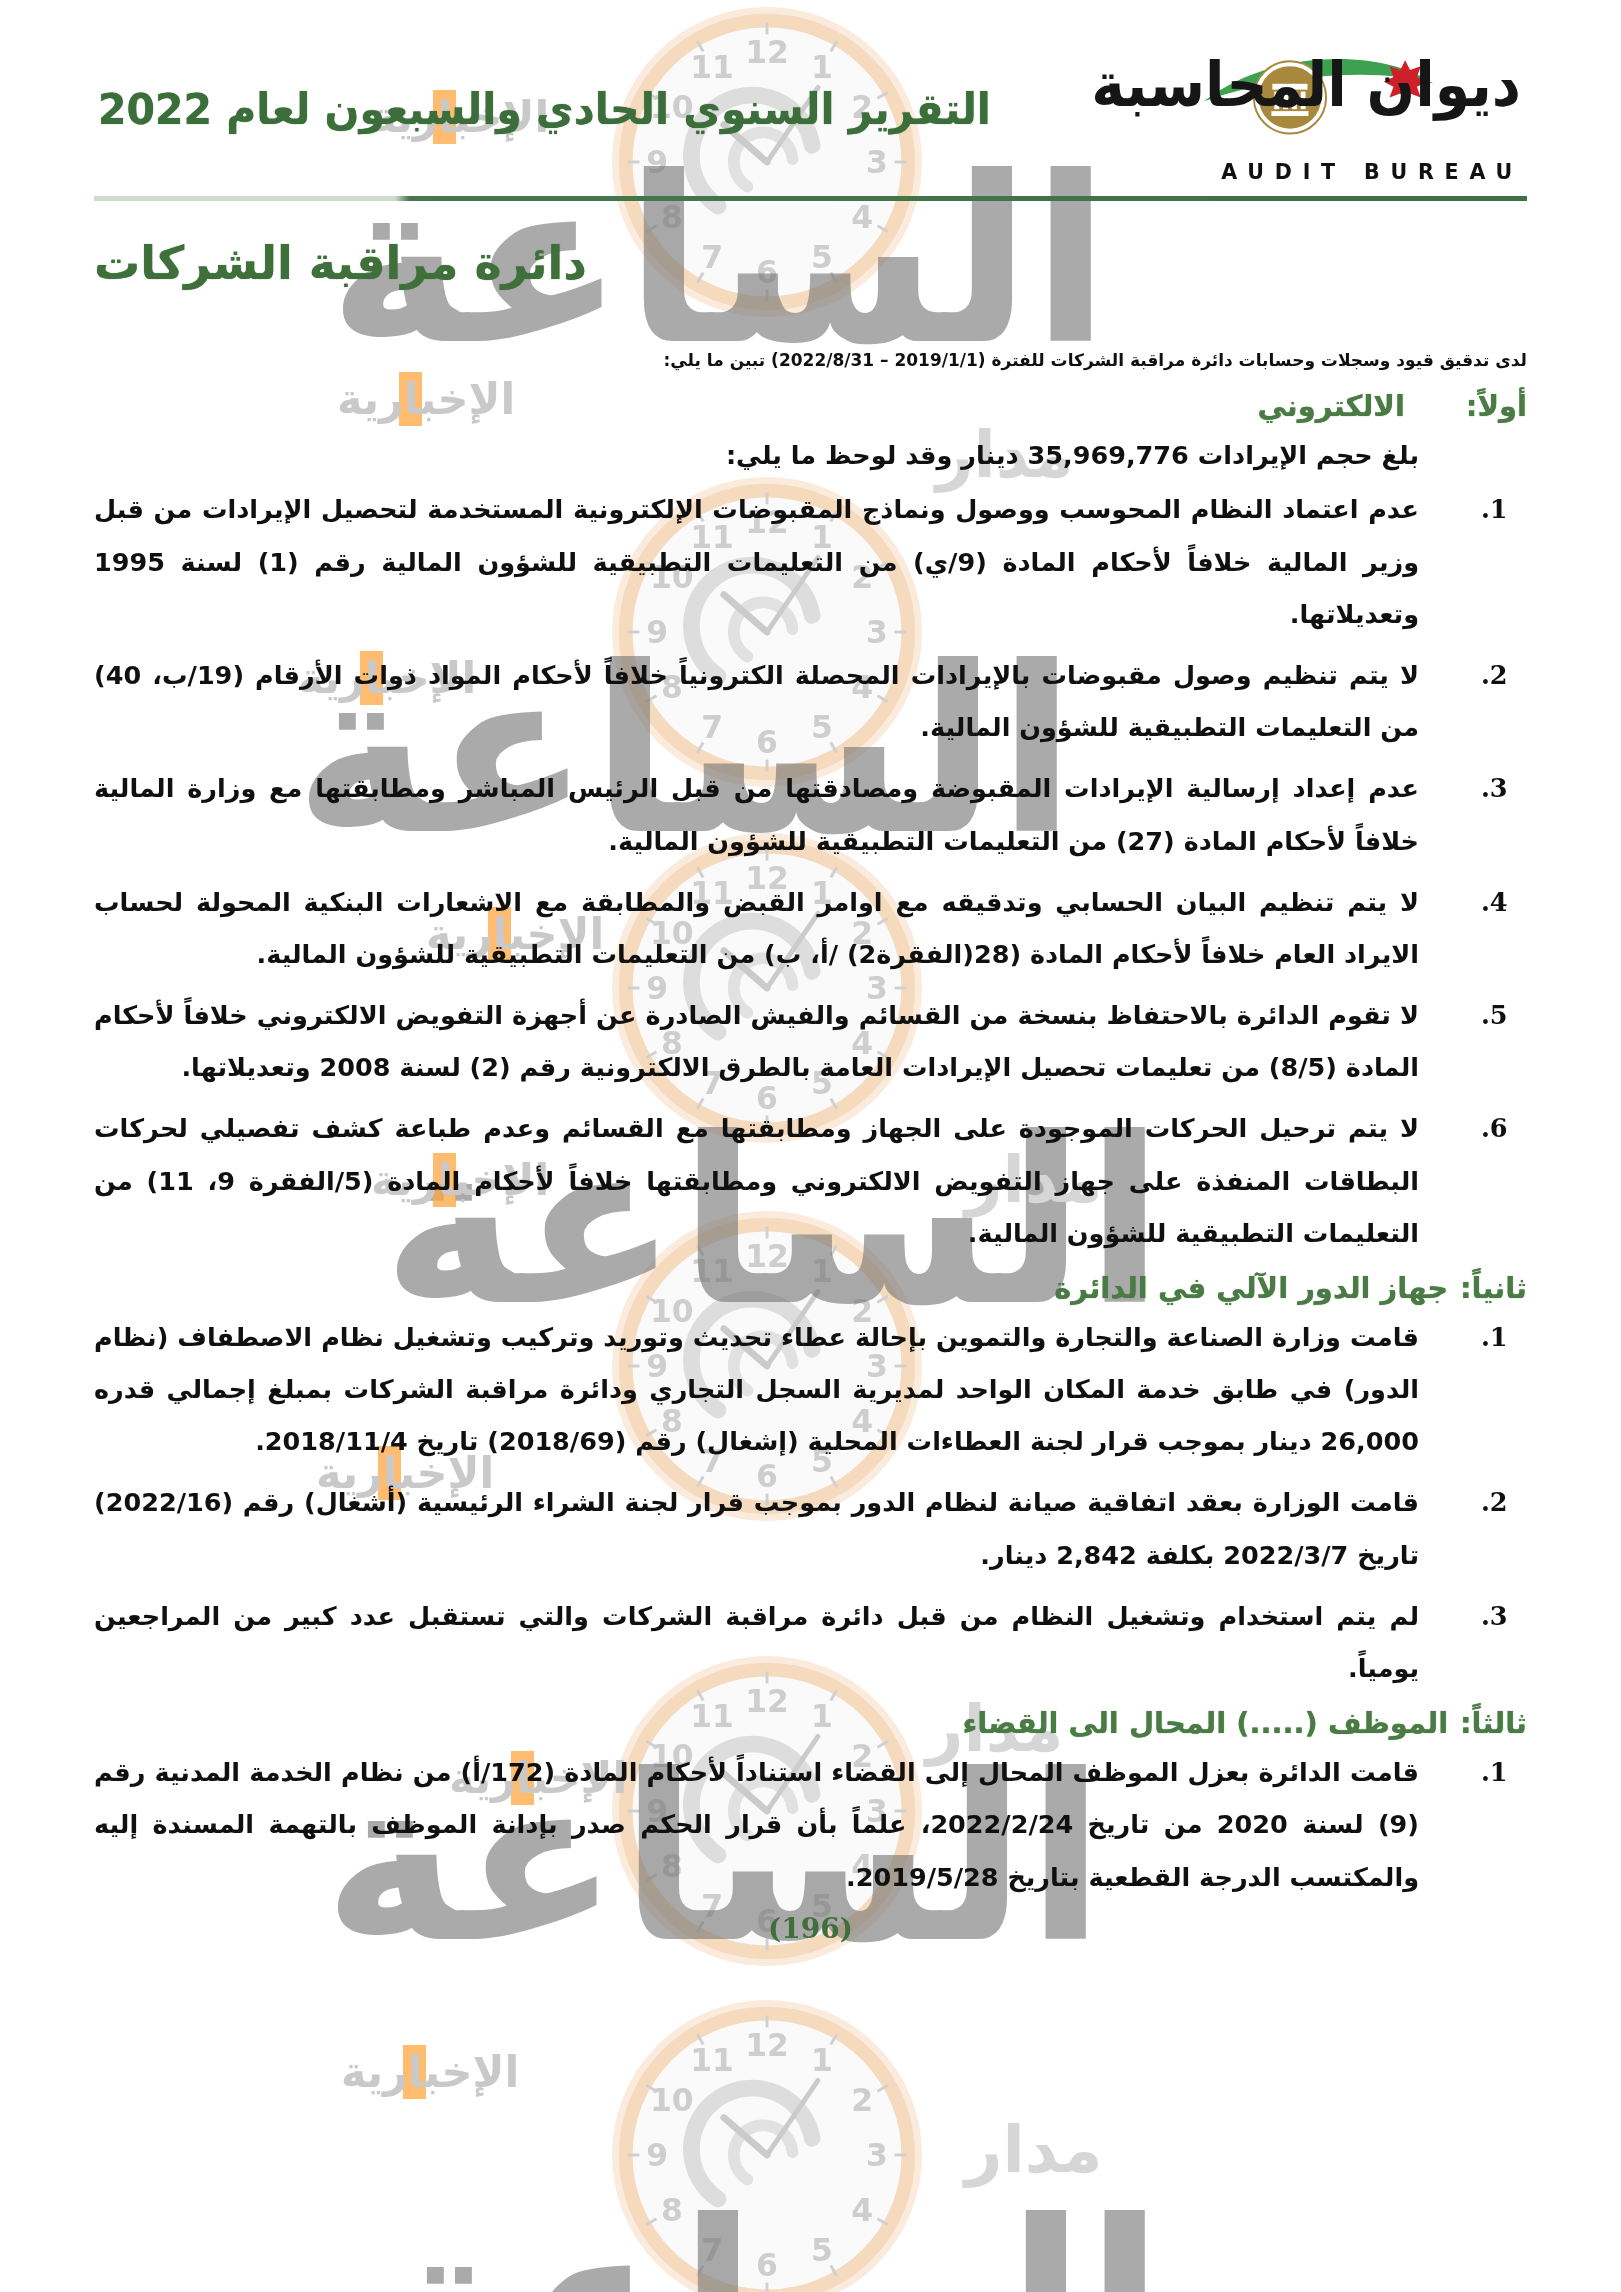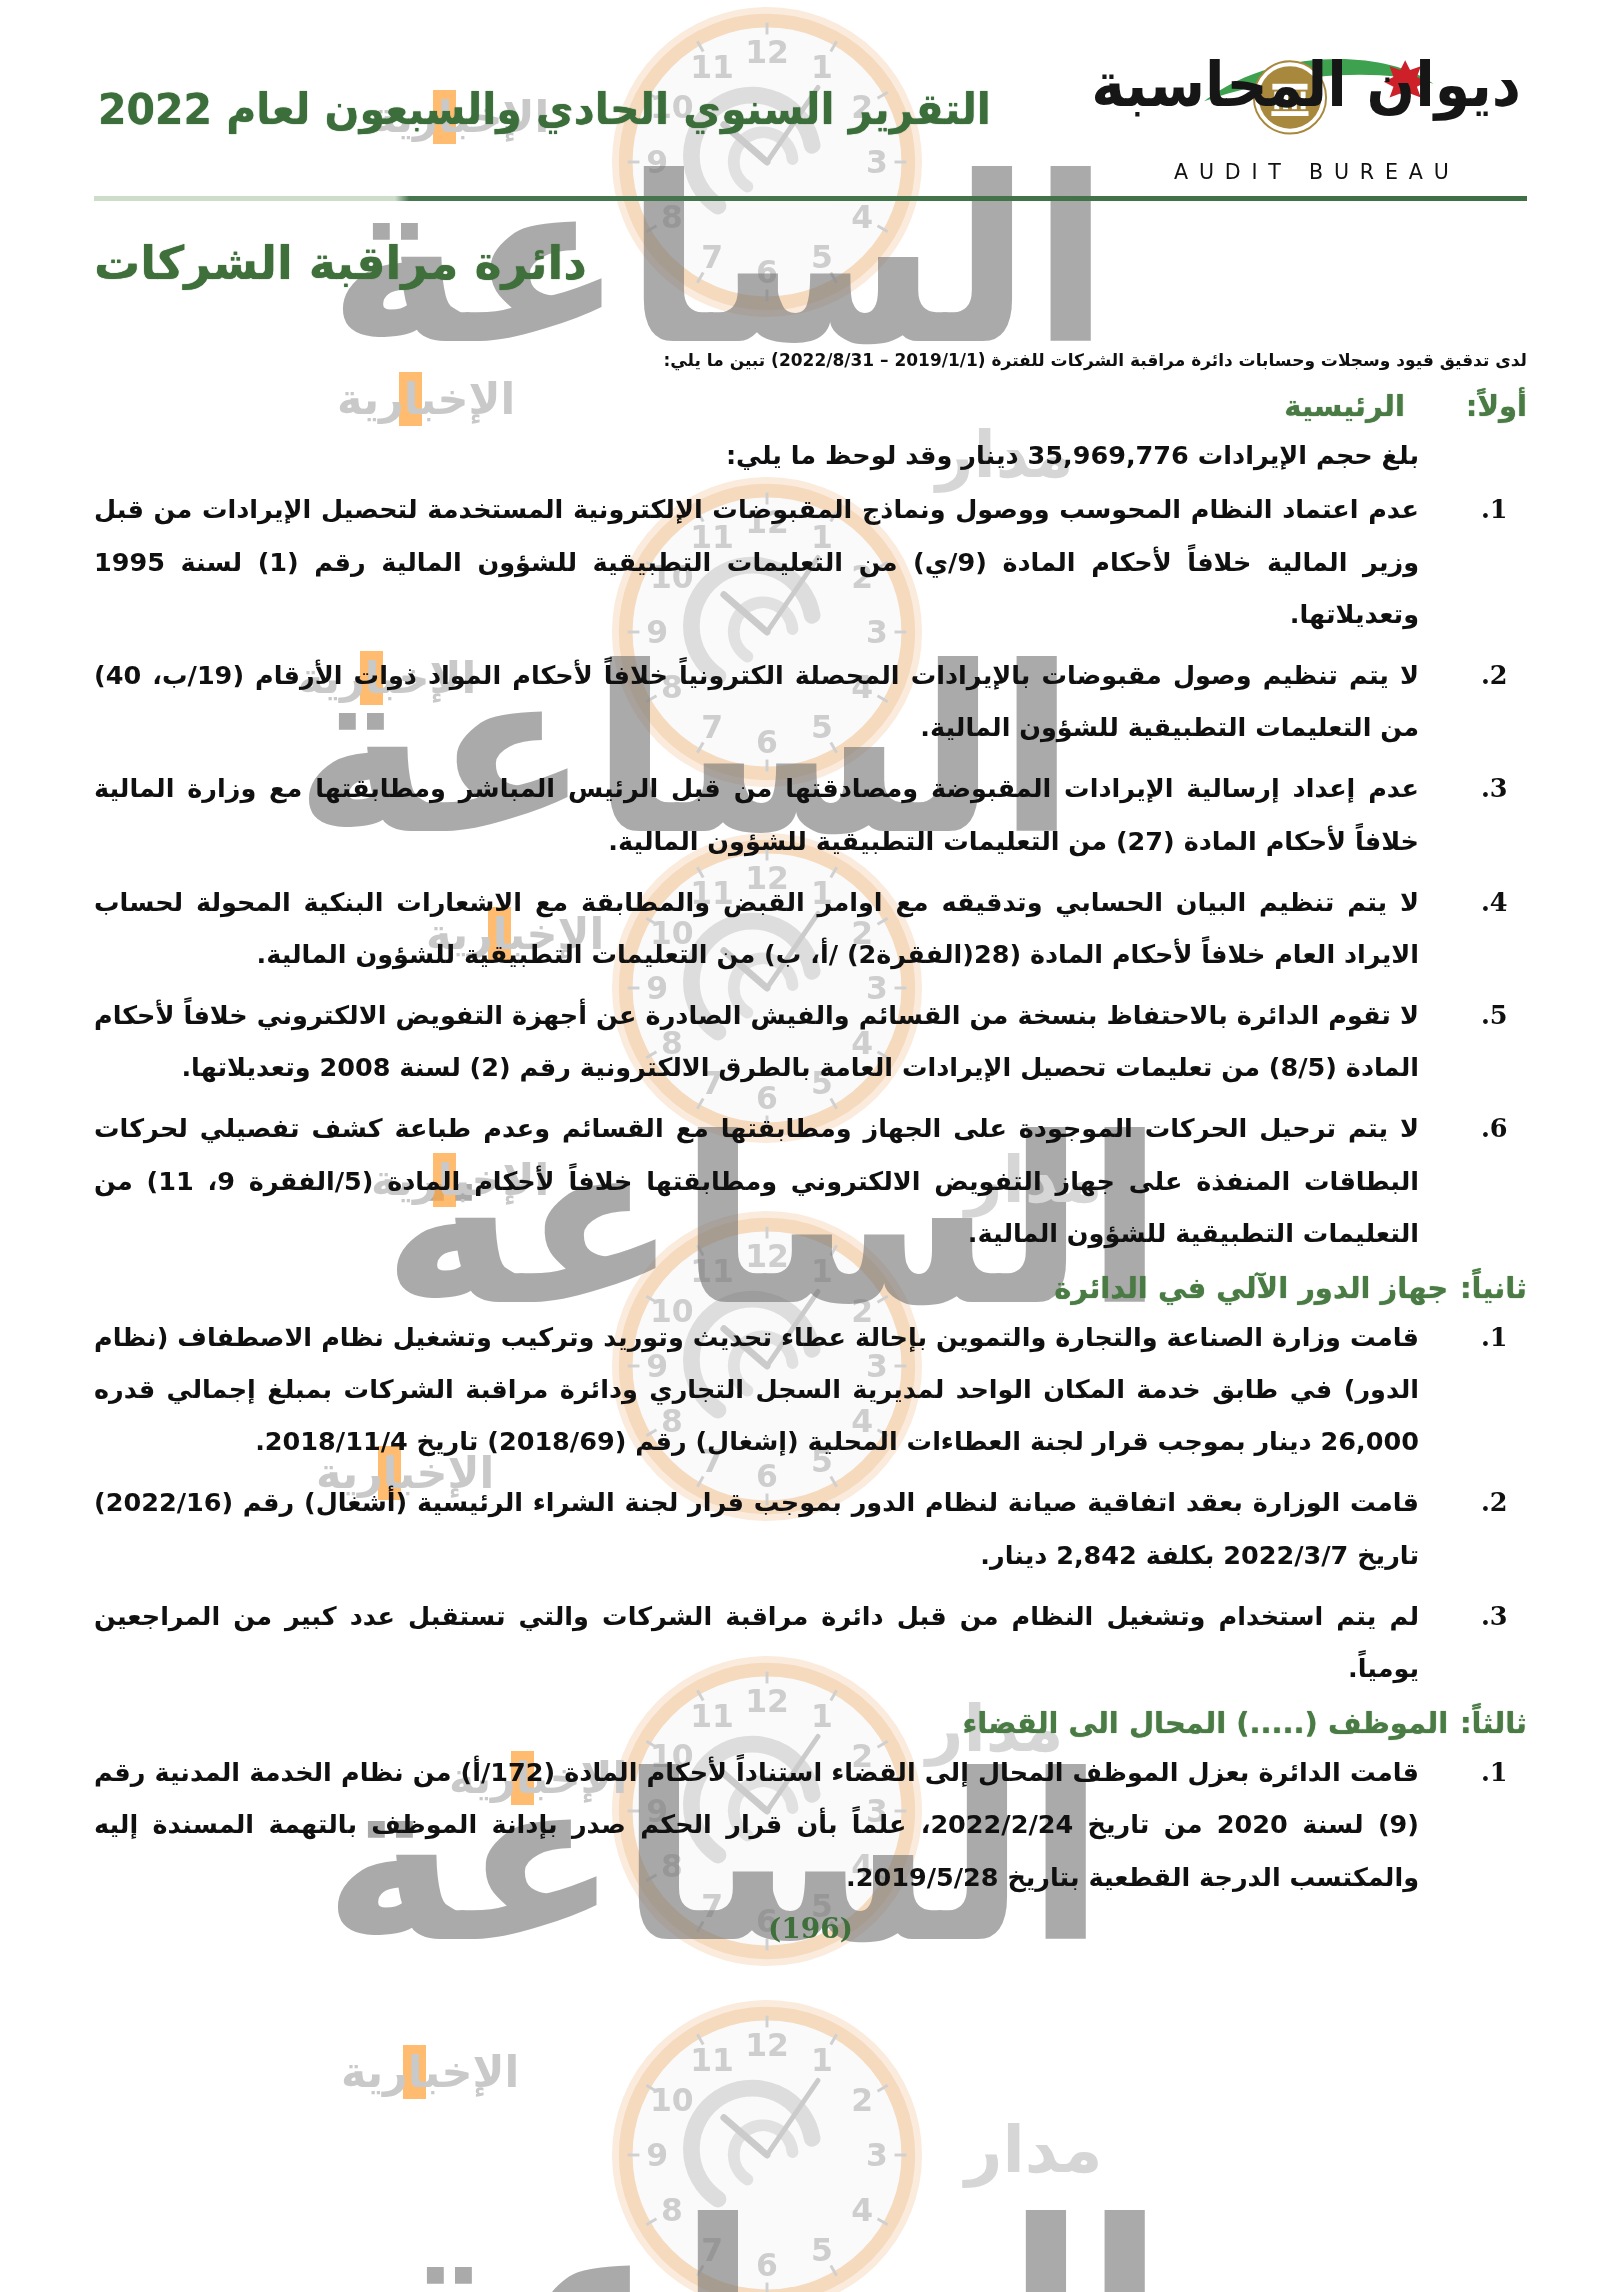--- a/index.html
+++ b/index.html
@@ -27,22 +27,22 @@
   .content{position:relative; z-index:2; padding:29px 94px 0 94px;}
   .hd{display:flex; justify-content:space-between; align-items:center; height:159px;}
   .logo{width:353px; position:relative; flex:0 0 auto;}
   .logo-art{position:relative; height:125px;}
   .logo-art svg{position:absolute; right:0; top:0;}
   .logo-ar{
     position:absolute; right:5.9px; top:17.6px; font-size:57px; font-weight:900; color:#161616;
     transform:scaleY(1.08); letter-spacing:-2px; white-space:nowrap;
   }
   .logo-en{
-    font-size:20.6px; font-weight:400; letter-spacing:10.8px; color:#111; margin-top:2px;
-    font-family:"DejaVu Sans", sans-serif; direction:ltr; text-align:left; padding-right:3.9px;
+    font-size:20.6px; font-weight:700; letter-spacing:10.8px; color:#111; margin-top:2px;
+    font-family:"DejaVu Sans", sans-serif; direction:ltr; text-align:right; padding-right:3.9px;
   }
   .report-title{
     font-size:41px; font-weight:900; color:#3c6e3c; white-space:nowrap;
     text-shadow:0 0 1px #3c6e3c; transform:scaleY(1.05); padding-left:3.9px;
   }
   .rule{height:4.9px; margin-top:7.8px;
     background:linear-gradient(to right,#cdddca 0%,#cdddca 21%,#47774e 22%,#3f6f44 100%);}
   h1.doc-title{
     text-align:left; color:#3f6f3a; font-size:46px; font-weight:900;
     margin:35px 0 0 0; text-shadow:0 0 1px #3f6f3a; letter-spacing:0;
@@ -306,21 +306,21 @@
     </header>
 
     <div class="rule"></div>
 
     <h1 class="doc-title">دائرة مراقبة الشركات</h1>
 
     <p class="intro">لدى تدقيق قيود وسجلات وحسابات دائرة مراقبة الشركات للفترة (2019/1/1 – 2022/8/31) تبين ما يلي:</p>
 
     <div id="sections">
         <section class="sec first">
-          <h2 class="sec-h"><span class="sec-label">أولاً:</span><span class="sec-title">الرئيسية</span></h2>
+          <h2 class="sec-h"><span class="sec-label">أولاً:</span><span class="sec-title">الالكتروني</span></h2>
           <p class="lead">بلغ حجم الإيرادات 35,969,776 دينار وقد لوحظ ما يلي:</p>
           <ol class="items">
             <li>عدم اعتماد النظام المحوسب ووصول ونماذج المقبوضات الإلكترونية المستخدمة لتحصيل الإيرادات من قبل وزير المالية خلافاً لأحكام المادة (9/ي) من التعليمات التطبيقية للشؤون المالية رقم (1) لسنة 1995 وتعديلاتها.</li>
             <li>لا يتم تنظيم وصول مقبوضات بالإيرادات المحصلة الكترونياً خلافاً لأحكام المواد ذوات الأرقام (19/ب، 40) من التعليمات التطبيقية للشؤون المالية.</li>
             <li>عدم إعداد إرسالية الإيرادات المقبوضة ومصادقتها من قبل الرئيس المباشر ومطابقتها مع وزارة المالية خلافاً لأحكام المادة (27) من التعليمات التطبيقية للشؤون المالية.</li>
             <li>لا يتم تنظيم البيان الحسابي وتدقيقه مع اوامر القبض والمطابقة مع الاشعارات البنكية المحولة لحساب الايراد العام خلافاً لأحكام المادة (28(الفقرة2) /أ، ب) من التعليمات التطبيقية للشؤون المالية.</li>
             <li>لا تقوم الدائرة بالاحتفاظ بنسخة من القسائم والفيش الصادرة عن أجهزة التفويض الالكتروني خلافاً لأحكام المادة (8/5) من تعليمات تحصيل الإيرادات العامة بالطرق الالكترونية رقم (2) لسنة 2008 وتعديلاتها.</li>
             <li>لا يتم ترحيل الحركات الموجودة على الجهاز ومطابقتها مع القسائم وعدم طباعة كشف تفصيلي لحركات البطاقات المنفذة على جهاز التفويض الالكتروني ومطابقتها خلافاً لأحكام المادة (5/الفقرة 9، 11) من التعليمات التطبيقية للشؤون المالية.</li>
           </ol>
         </section>

